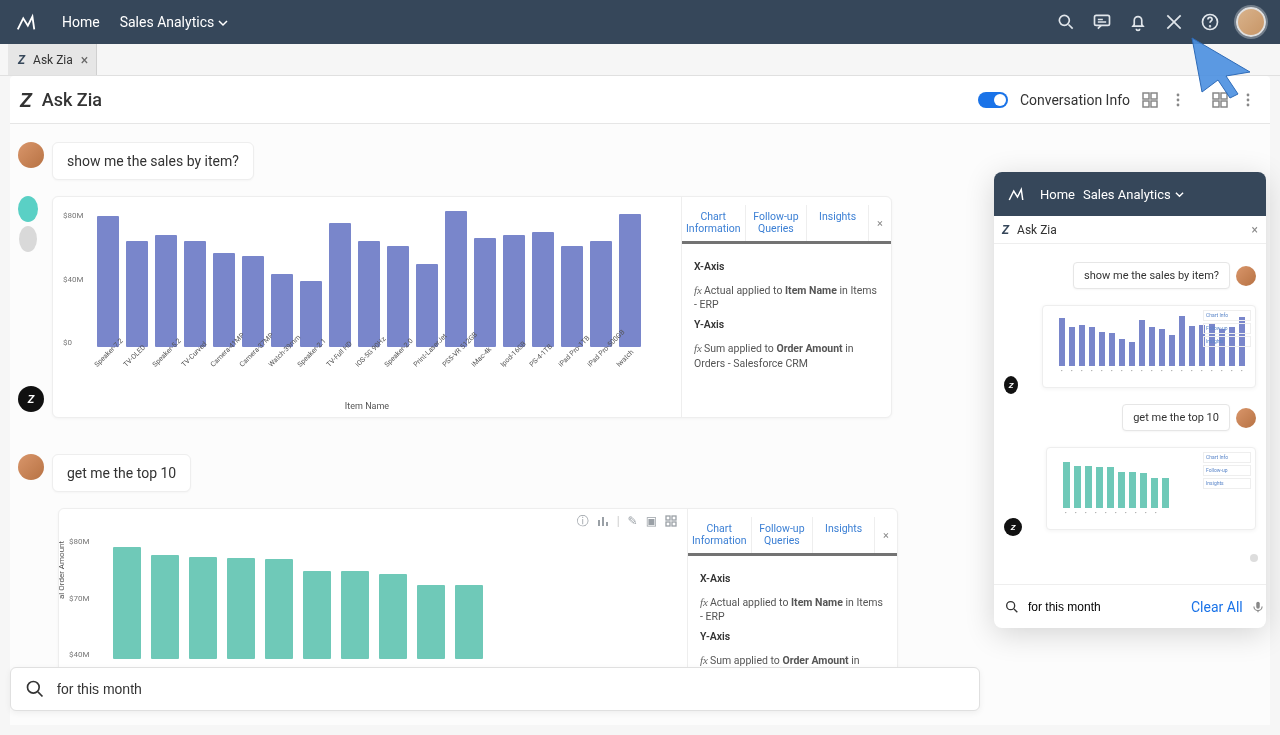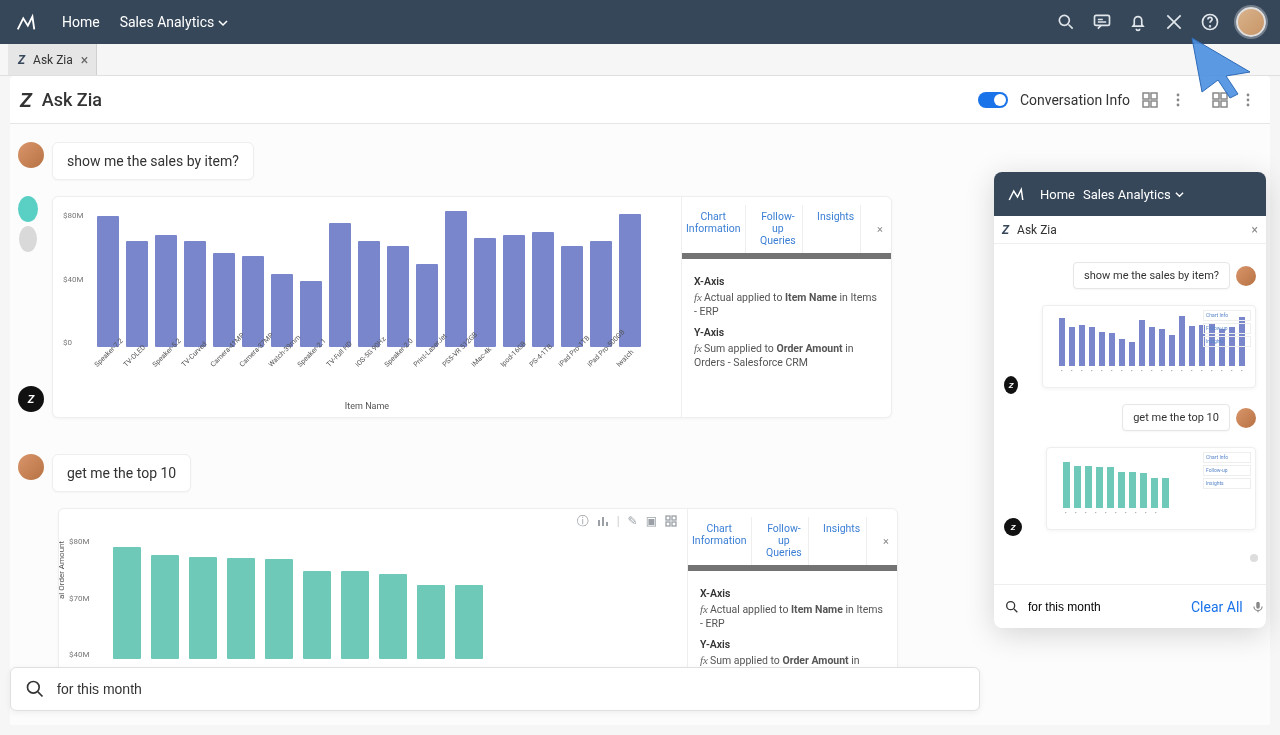--- a/index.html
+++ b/index.html
@@ -104,31 +104,31 @@
     max-width: 840px;
     background:#fff; border:1px solid #eee; border-radius:6px;
     box-shadow:0 1px 3px rgba(0,0,0,.04);
     display:flex;
     overflow:hidden;
   }
   .chart-area { flex:1; padding:14px 10px 6px 10px; position:relative;}
   .chart-side {
     width: 210px; border-left:1px solid #eee; padding: 8px 0 8px 0; font-size:11px;
   }
-  .side-tabs { display:flex; border-bottom:6px solid #737373; position:relative;gap:8px;}
+  .side-tabs { display:flex; border-bottom:3px solid #737373; position:relative;}
   .side-tab {
     flex:1; text-align:center; padding:6px 4px; color:#3b7fd4; font-size:10.5px; cursor:pointer;
     border-right:1px solid #eee;
     line-height:1.15;
   }
   .side-tab:last-child { border-right: none; }
   .side-tab-close { width:22px; flex:0 0 22px; display:flex; align-items:center; justify-content:center; color:#888; cursor:pointer;}
   .side-body { padding:10px 12px; font-size:10.5px; color:#333;}
   .side-body .axis-h { font-weight:600; margin-top:6px;}
-  .side-body .axis-l { color:#555; margin-top:2px; line-height:1.35;}
+  .side-body .axis-l { color:#555; margin-top:10px; line-height:1.35;}
   .fx { font-style:italic; font-family: 'Times New Roman', serif; font-size:11px; color:#666; margin-right:2px;}
   .mini-toolbar { position:absolute; top:6px; right:10px; display:flex; gap:8px; color:#9aa0a6; font-size:12px;}
   .mini-toolbar span { cursor:pointer; line-height:1; }
 
   
   .bars-wrap { height: 136px; display:flex; align-items:flex-end; gap:7px; padding:0 4px; margin-left:30px;}
   .bars-wrap.second { height: 122px; gap:10px; margin-left:40px;}
   .bar { width: 22px; background:#7986cb; border-radius:1px;}
   .bar.teal { width: 28px; background:#6fc9b8;}
   .y-ticks { position:absolute; left:10px; top:14px; font-size:8px; color:#777; display:flex; flex-direction:column; justify-content:space-between;}

